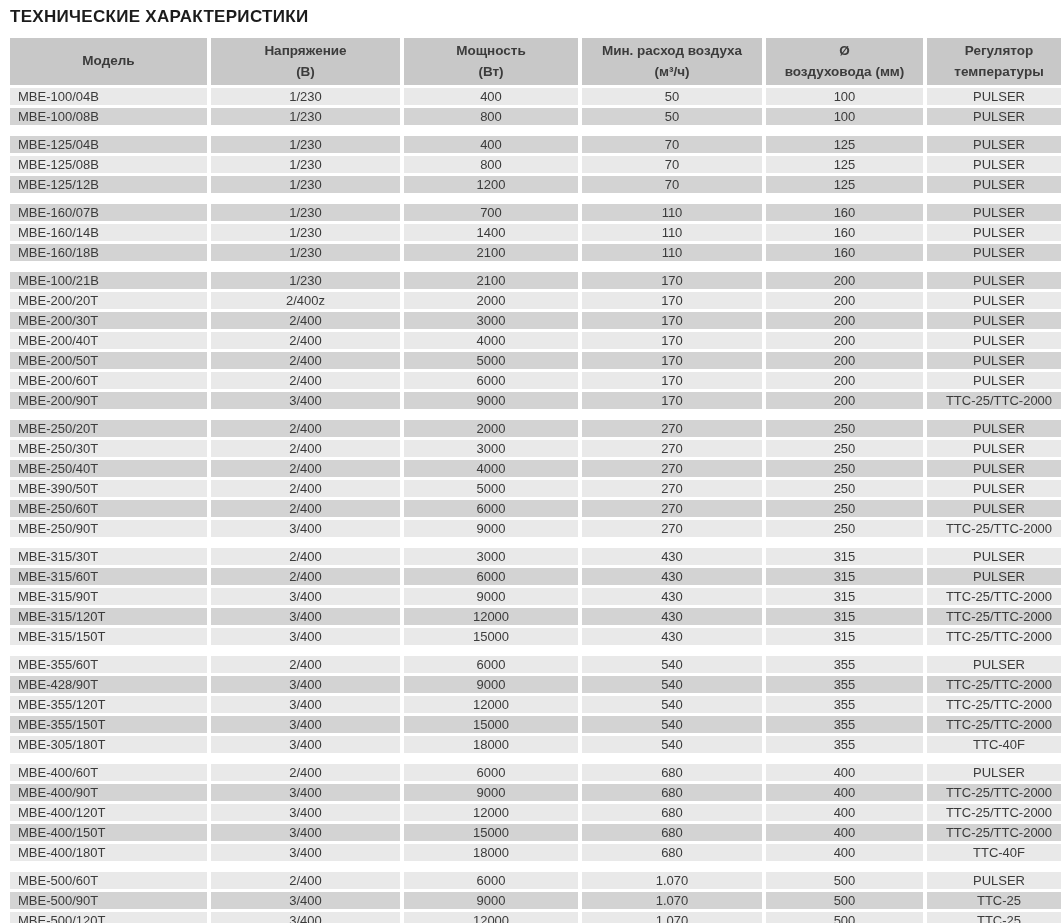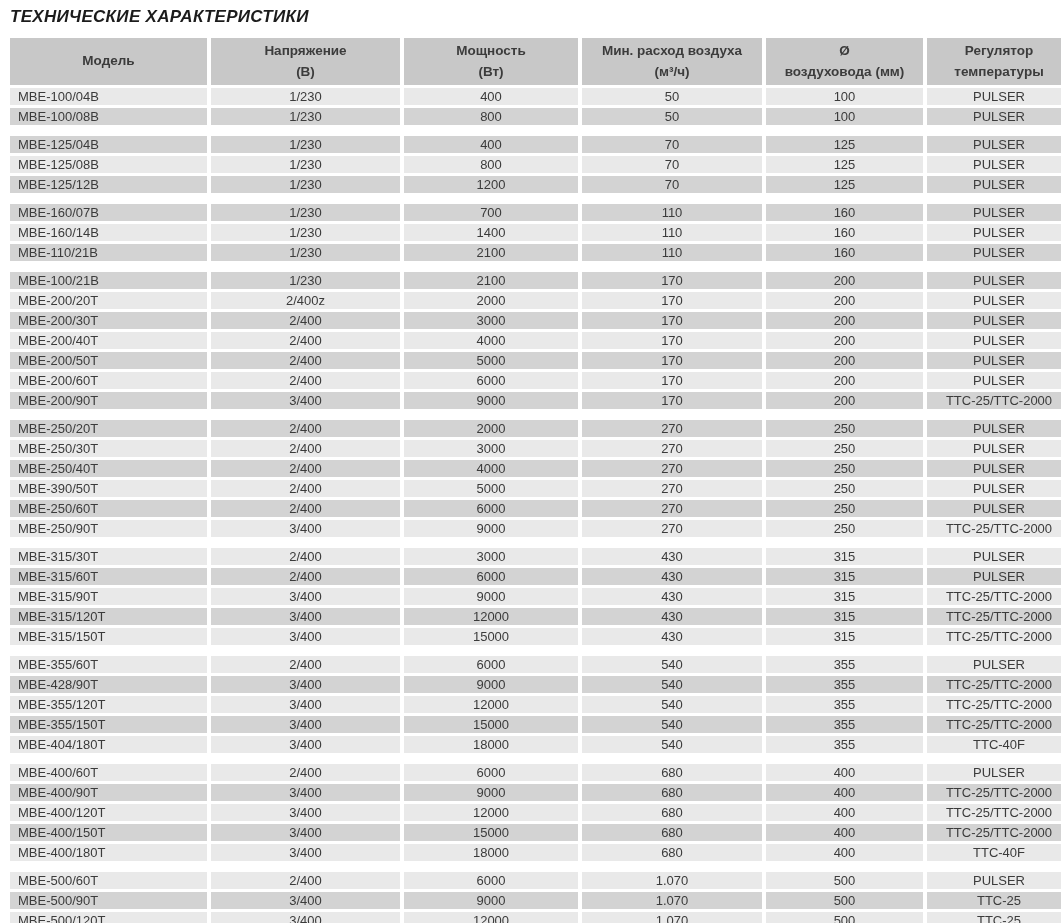--- a/index.html
+++ b/index.html
@@ -12,21 +12,20 @@
     height: 923px;
     font-family: "Liberation Sans", sans-serif;
     overflow: hidden;
   }
   .page-title {
     margin: 7px 0 0 10px;
     font-size: 17px;
     font-weight: bold;
     color: #1c1c1c;
     letter-spacing: 0.3px;
-    font-style: italic;
   }
   table.specs {
     border-collapse: separate;
     border-spacing: 4px 3px;
     table-layout: fixed;
     margin: 8px 0 0 6px;
     width: 1049px;
   }
   th {
     background: #c8c8c8;
@@ -160,21 +159,21 @@
       </tr>
       <tr class="row-light">
         <td class="model-cell">MBE-160/14B</td>
         <td>1/230</td>
         <td>1400</td>
         <td>110</td>
         <td>160</td>
         <td>PULSER</td>
       </tr>
       <tr class="row-dark">
-        <td class="model-cell">MBE-110/21B</td>
+        <td class="model-cell">MBE-160/18B</td>
         <td>1/230</td>
         <td>2100</td>
         <td>110</td>
         <td>160</td>
         <td>PULSER</td>
       </tr>
       <tr class="group-gap">
         <td colspan="6"></td>
       </tr>
       <tr class="row-dark">
@@ -356,21 +355,21 @@
       </tr>
       <tr class="row-dark">
         <td class="model-cell">MBE-355/150T</td>
         <td>3/400</td>
         <td>15000</td>
         <td>540</td>
         <td>355</td>
         <td>TTC-25/TTC-2000</td>
       </tr>
       <tr class="row-light">
-        <td class="model-cell">MBE-404/180T</td>
+        <td class="model-cell">MBE-305/180T</td>
         <td>3/400</td>
         <td>18000</td>
         <td>540</td>
         <td>355</td>
         <td>TTC-40F</td>
       </tr>
       <tr class="group-gap">
         <td colspan="6"></td>
       </tr>
       <tr class="row-light">

